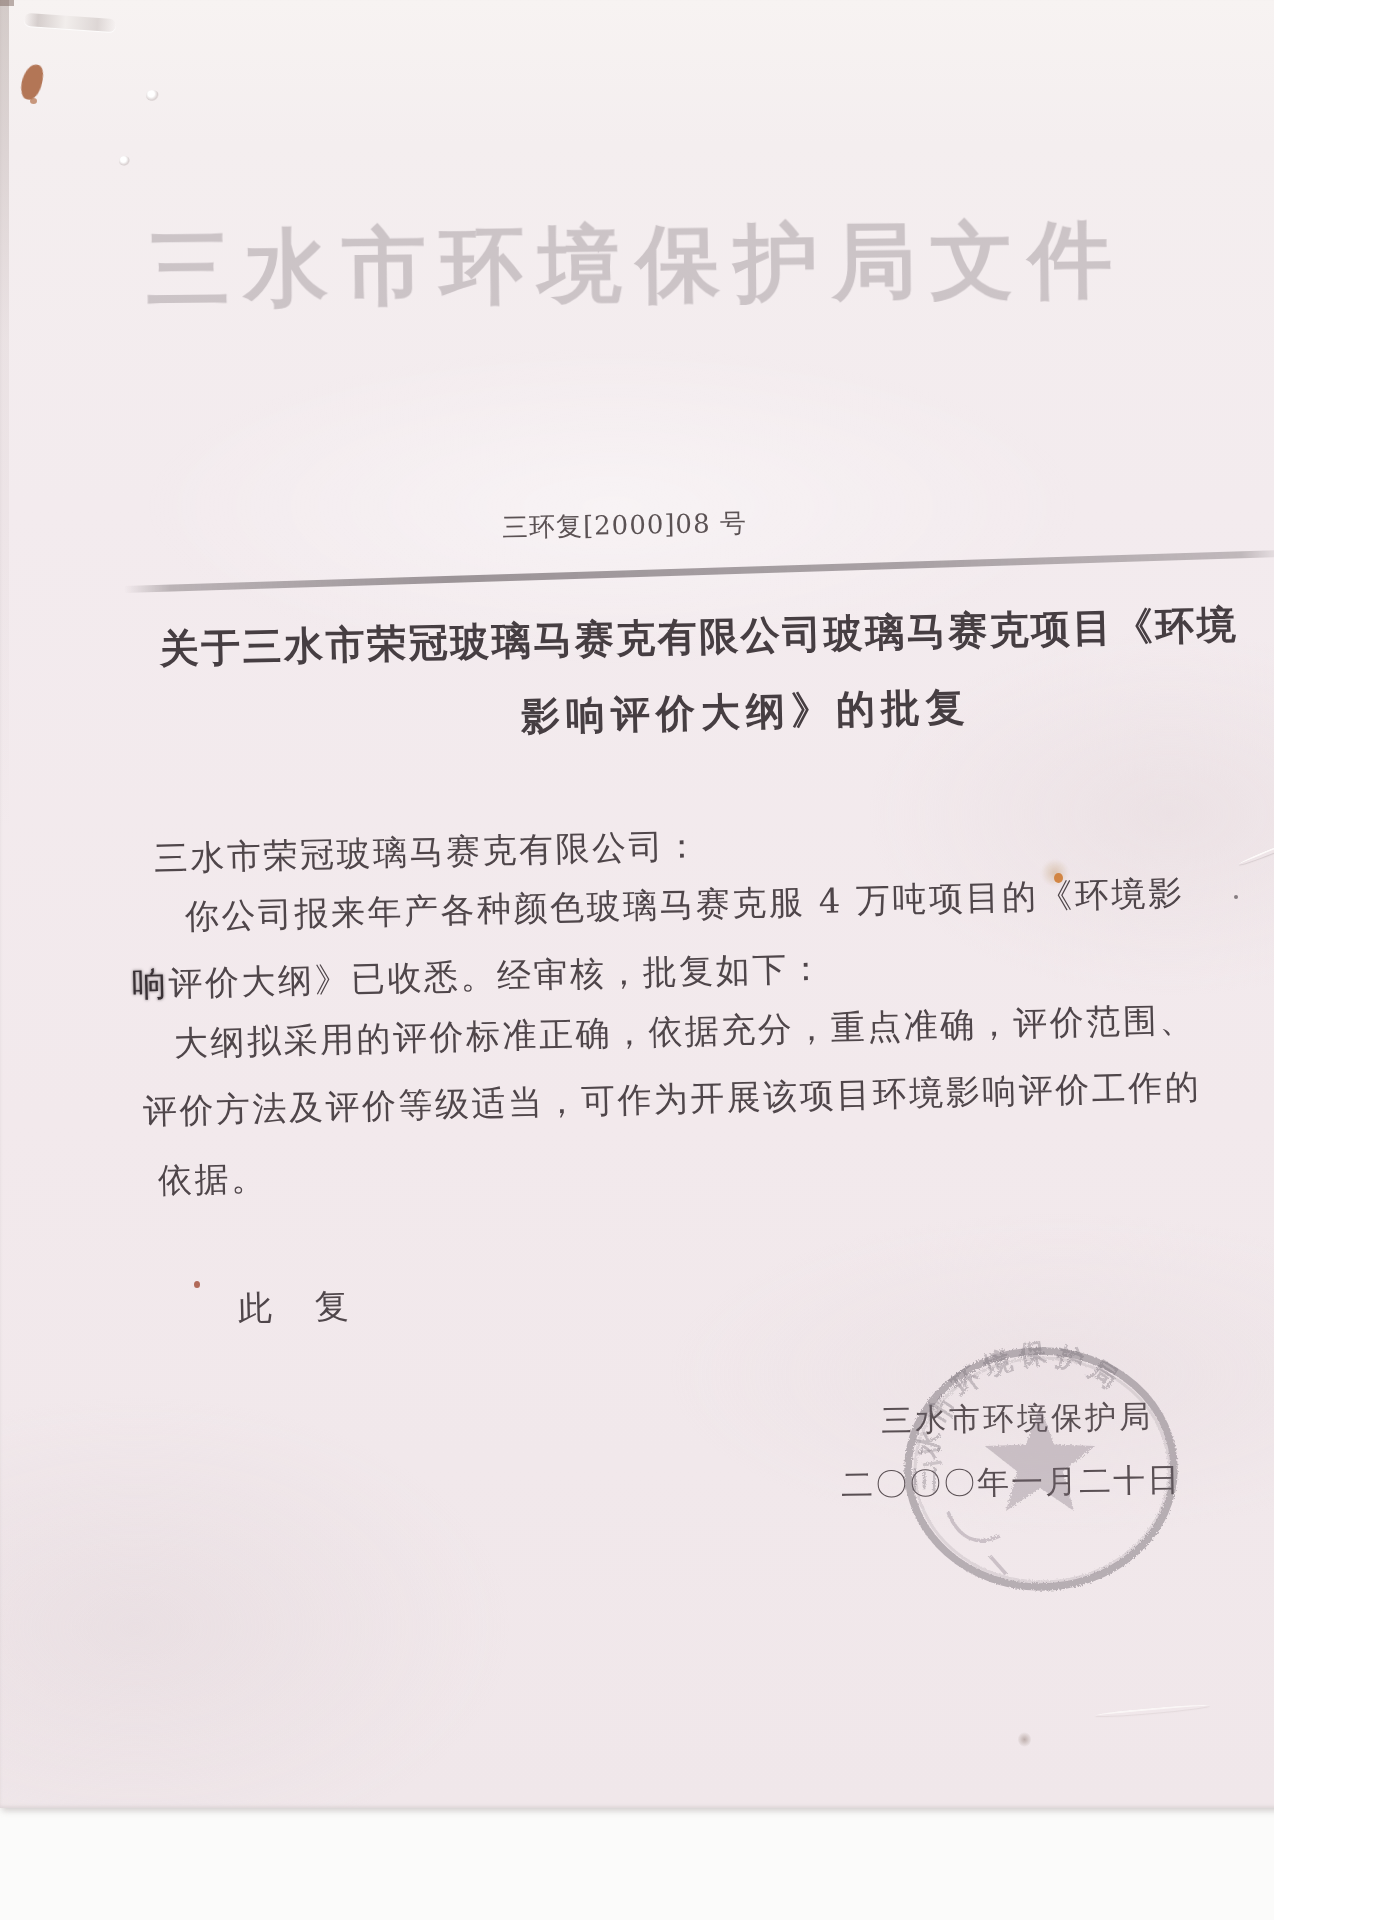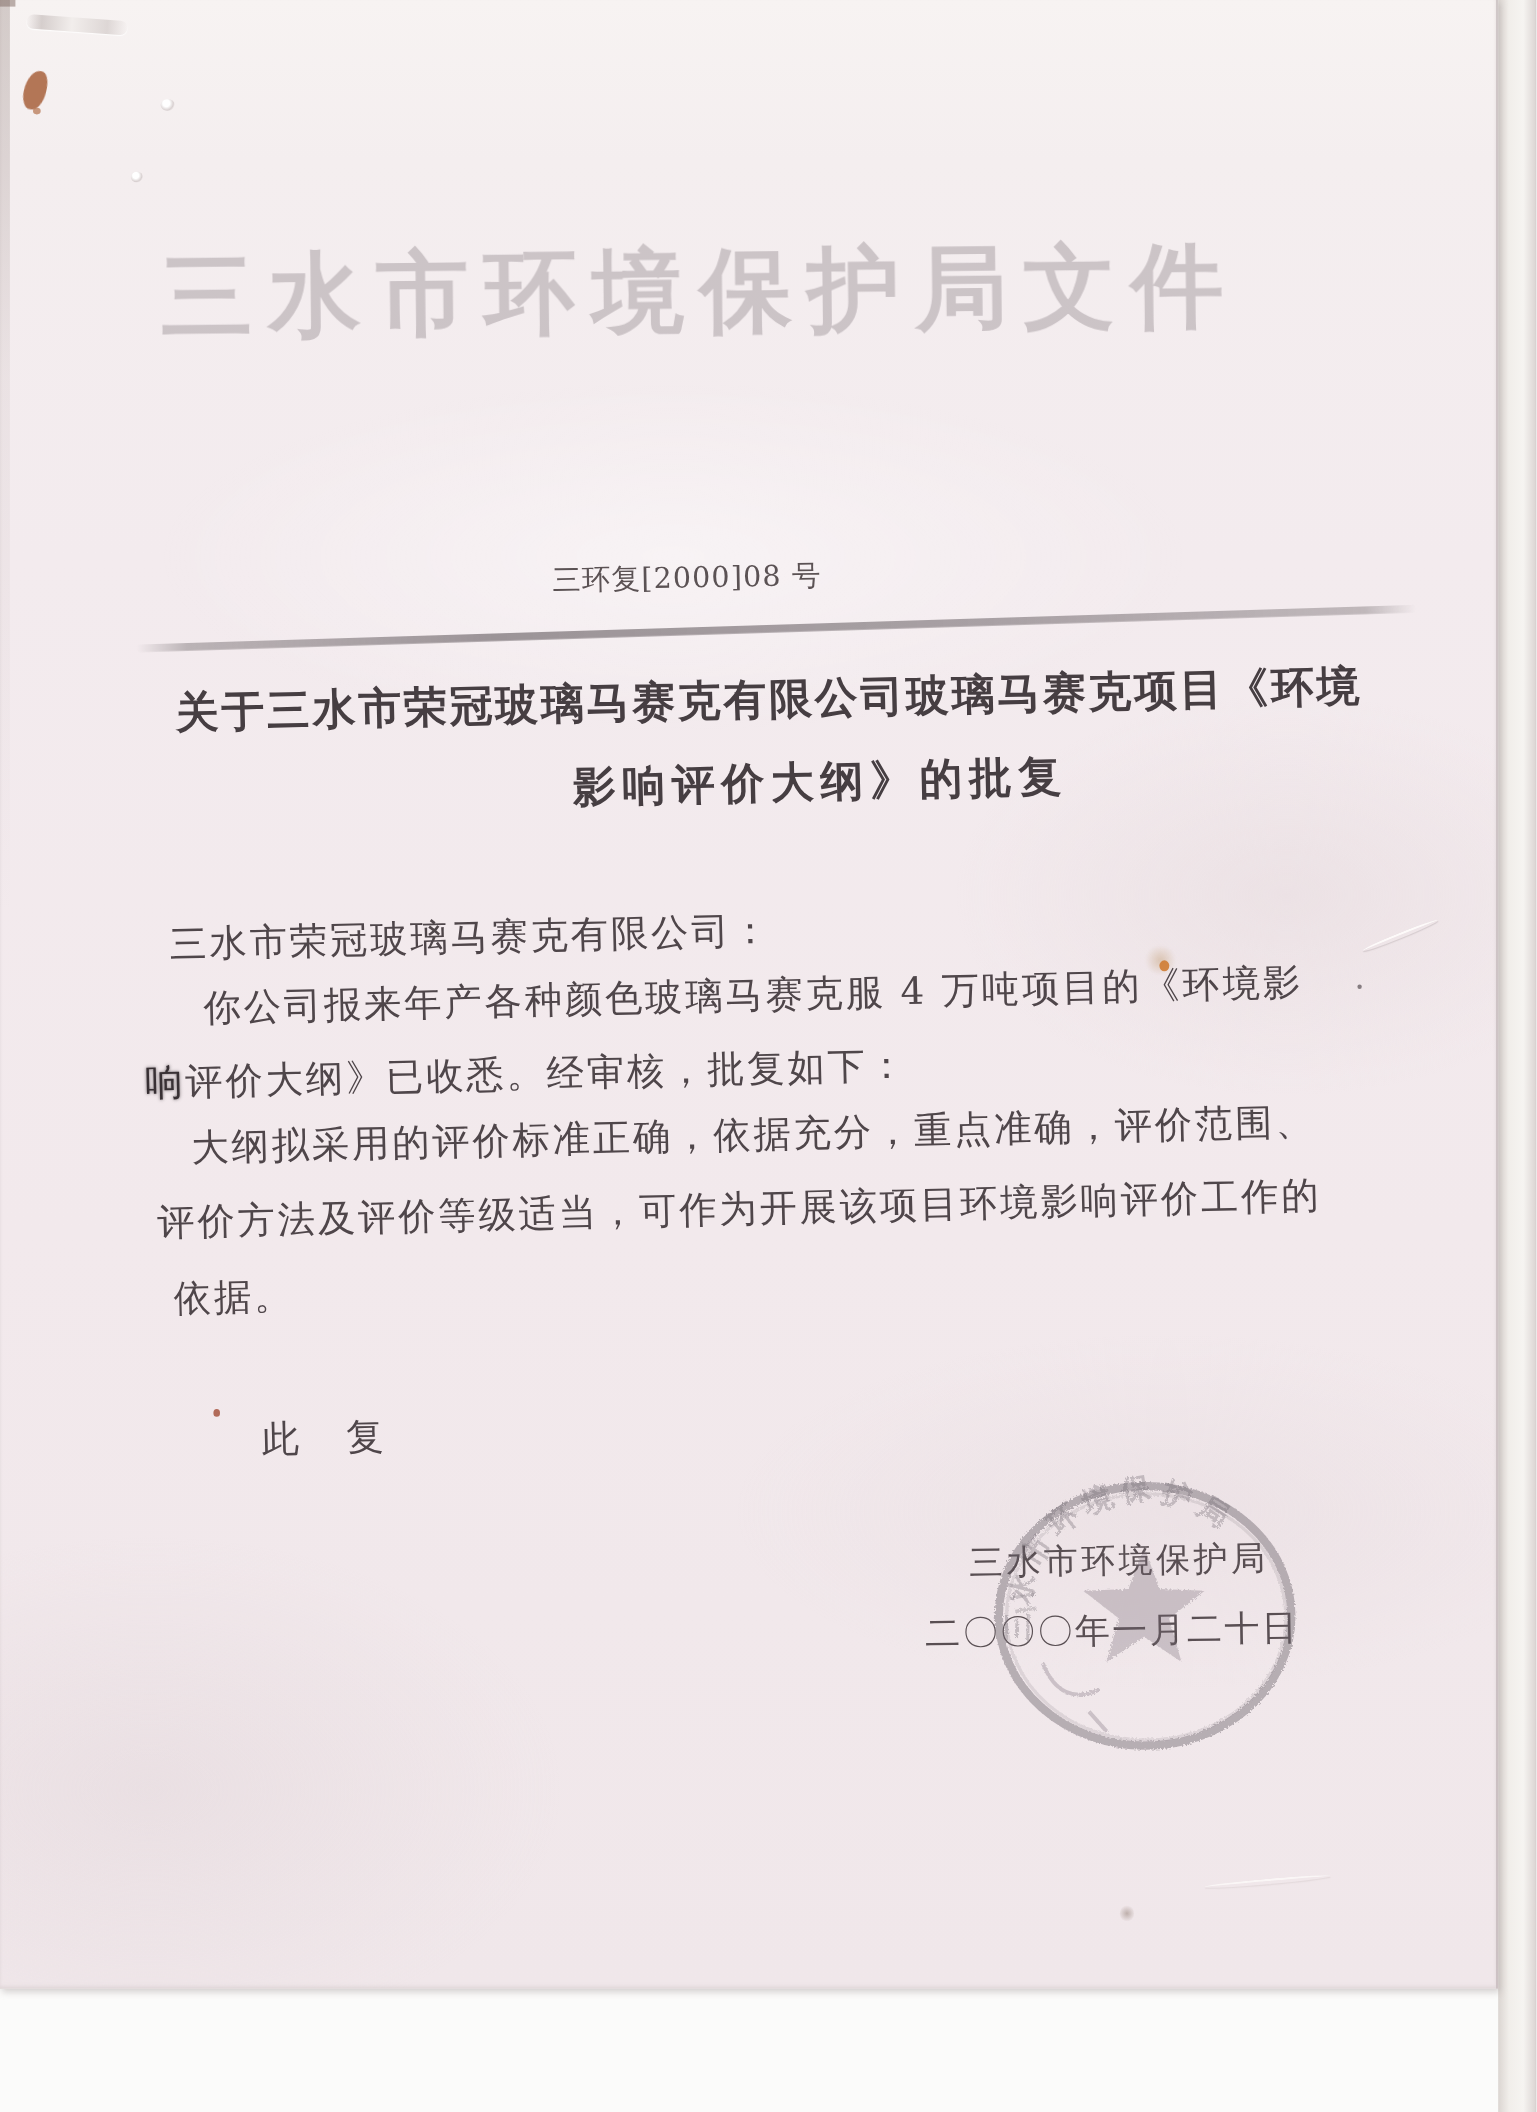--- a/index.html
+++ b/index.html
@@ -1,16 +1,16 @@
 <!DOCTYPE html>
 <html><head>
 <meta charset="utf-8">
 <style>
   html,body{margin:0;padding:0;background:#ffffff;}
-  #screen{position:relative;width:1397px;height:1920px;overflow:hidden;
+  #screen{position:relative;width:1274px;height:1920px;overflow:hidden;
           background:#fbfbfa;font-family:"DejaVu Sans","Liberation Sans",sans-serif;}
 
   
   .paper{position:absolute;left:0;top:0;width:1360px;height:1808px;z-index:1;
     background:
       radial-gradient(430px 260px at 86% 45%, rgba(228,216,219,0.45), transparent 70%),
       radial-gradient(520px 320px at 10% 90%, rgba(224,212,216,0.40), transparent 72%),
       radial-gradient(560px 230px at 78% 76%, rgba(226,214,218,0.35), transparent 70%),
       radial-gradient(620px 210px at 45% 28%, rgba(255,255,255,0.40), transparent 75%),
       linear-gradient(180deg,#f7f3f2 0%,#f4eeef 8%,#f3ebee 28%,#f2e9ec 62%,#f0e7ea 100%);

